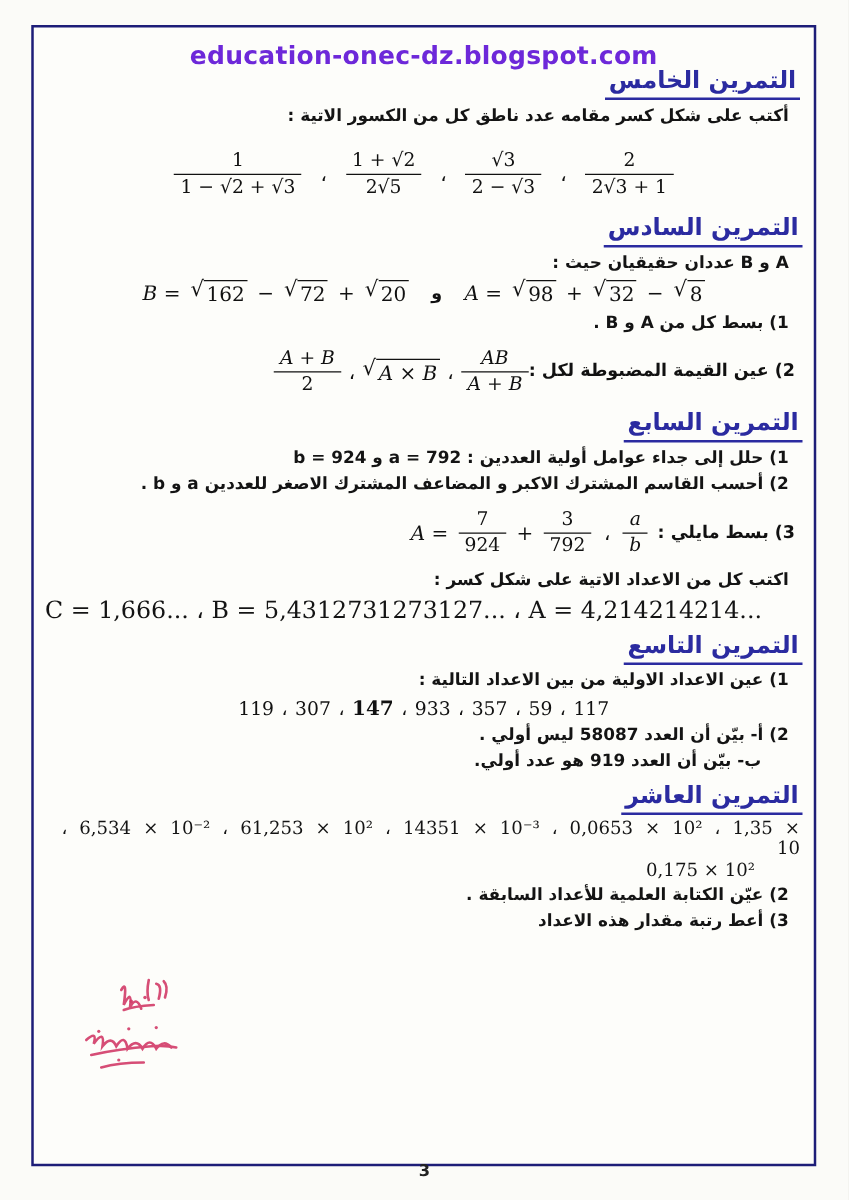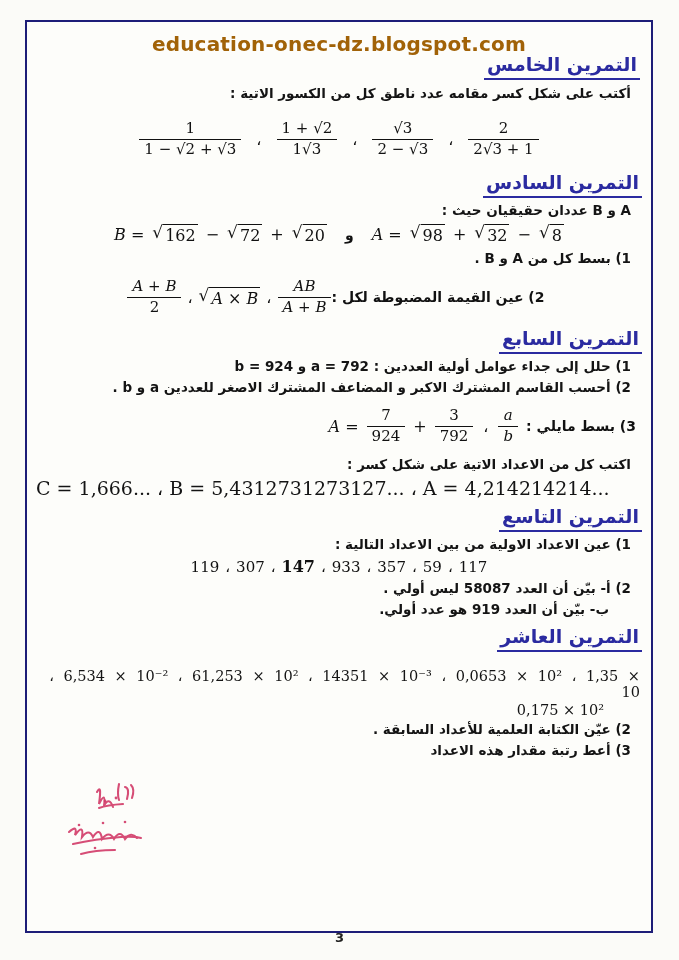--- a/index.html
+++ b/index.html
@@ -3,21 +3,21 @@
 <meta charset="utf-8">
 <style>
   html,body{margin:0;padding:0;background:#e9e9e5;}
   .page{position:relative;width:679px;height:960px;background:#fbfbf8;overflow:hidden;
         font-family:"DejaVu Sans",sans-serif;color:#141414;}
   .frame{position:absolute;left:25px;top:20px;width:628px;height:913px;box-sizing:border-box;
          border:2px solid #1d1d78;background:#fdfdfa;padding:4px 9px;direction:rtl;}
   
   .headrow{position:relative;height:56px;direction:ltr;}
   .site-title{position:absolute;left:0;right:0;top:6px;text-align:center;direction:ltr;
-              color:#a16207;font-size:20px;font-weight:bold;letter-spacing:.2px;}
+              color:#6d28d9;font-size:20px;font-weight:bold;letter-spacing:.2px;}
   .h-ex{display:inline-block;color:#2b2ba0;font-size:19px;font-weight:bold;
         border-bottom:2px solid #2b2ba0;padding:0 3px 2px;line-height:24px;}
   .h-abs{position:absolute;right:2px;top:26px;text-align:right;}
   .h-block{margin:5px 0 3px;}
   .ar{direction:rtl;text-align:right;font-weight:bold;font-size:13.5px;line-height:19px;margin:2px 11px;}
   .indent{padding-right:22px;}
   
   .mathrow{direction:ltr;display:flex;align-items:center;font-family:"DejaVu Serif","DejaVu Sans",serif;
            font-size:16px;color:#111;}
   .center{justify-content:center;}
@@ -29,21 +29,21 @@
   .rad{white-space:nowrap;display:inline-flex;align-items:flex-start;}
   .rad .sgn{font-size:17px;line-height:1;}
   .rad .rx{border-top:1.4px solid #111;padding:1px 2px 0;}
   .it{font-style:italic;}
   .mlabel{direction:rtl;font-family:"DejaVu Sans",sans-serif;font-weight:bold;font-size:14px;margin-right:6px;}
   .conj{font-family:"DejaVu Sans",sans-serif;font-weight:bold;font-size:14px;margin:0 14px;}
   .sep{margin:0 6px;font-family:"DejaVu Sans",sans-serif;}
   .mtext{direction:ltr;text-align:left;font-family:"DejaVu Serif","DejaVu Sans",serif;font-size:19px;
          font-weight:normal;margin:3px 0;}
   .sci1{direction:ltr;text-align:right;font-family:"DejaVu Serif","DejaVu Sans",serif;font-size:14.5px;
-        word-spacing:5px;margin:16px 2px 0;}
+        word-spacing:5px;margin:3px 2px 0;}
   .sci2{direction:ltr;text-align:right;font-family:"DejaVu Serif","DejaVu Sans",serif;font-size:14.5px;
         padding-left:0;padding-right:0;margin:2px 38px 2px 0;text-align:right;direction:ltr;}
   .numrow{direction:ltr;justify-content:center;font-size:15px;margin:3px 0;}
   .numrow .bignum{font-weight:bold;font-size:16px;}
   
   .stamp{position:absolute;left:32px;top:756px;}
   .pagenum{position:absolute;left:0;right:0;bottom:15px;text-align:center;font-size:13px;font-weight:bold;color:#222;}
 </style>
 </head>
 <body>
@@ -58,21 +58,21 @@
 
     <div class="ar">أكتب على شكل كسر مقامه عدد ناطق كل من الكسور الاتية :</div>
     <div class="mathrow center g18" style="margin:10px 0 4px;min-height:52px;">
       <span class="frac">
         <span class="num">1</span>
         <span class="den">1 − √2 + √3</span>
       </span>
       <span class="sep">،</span>
       <span class="frac">
         <span class="num">1 + √2</span>
-        <span class="den">1√3</span>
+        <span class="den">2√5</span>
       </span>
       <span class="sep">،</span>
       <span class="frac">
         <span class="num">√3</span>
         <span class="den">2 − √3</span>
       </span>
       <span class="sep">،</span>
       <span class="frac">
         <span class="num">2</span>
         <span class="den">2√3 + 1</span>
@@ -112,21 +112,21 @@
             <span class="rx">32</span>
           </span>
         <span>−</span>
         <span class="rad">
             <span class="sgn">√</span>
             <span class="rx">8</span>
           </span>
       </span>
     </div>
     <div class="ar">1) بسط كل من A و B .</div>
-    <div class="mathrow endr" style="margin:6px 0;min-height:46px;justify-content:center;">
+    <div class="mathrow endr" style="margin:6px 0;min-height:46px;">
       <span class="frac">
         <span class="num it">A + B</span>
         <span class="den">2</span>
       </span>
       <span class="sep">،</span>
       <span class="rad">
           <span class="sgn">√</span>
           <span class="rx it">A × B</span>
         </span>
       <span class="sep">،</span>

